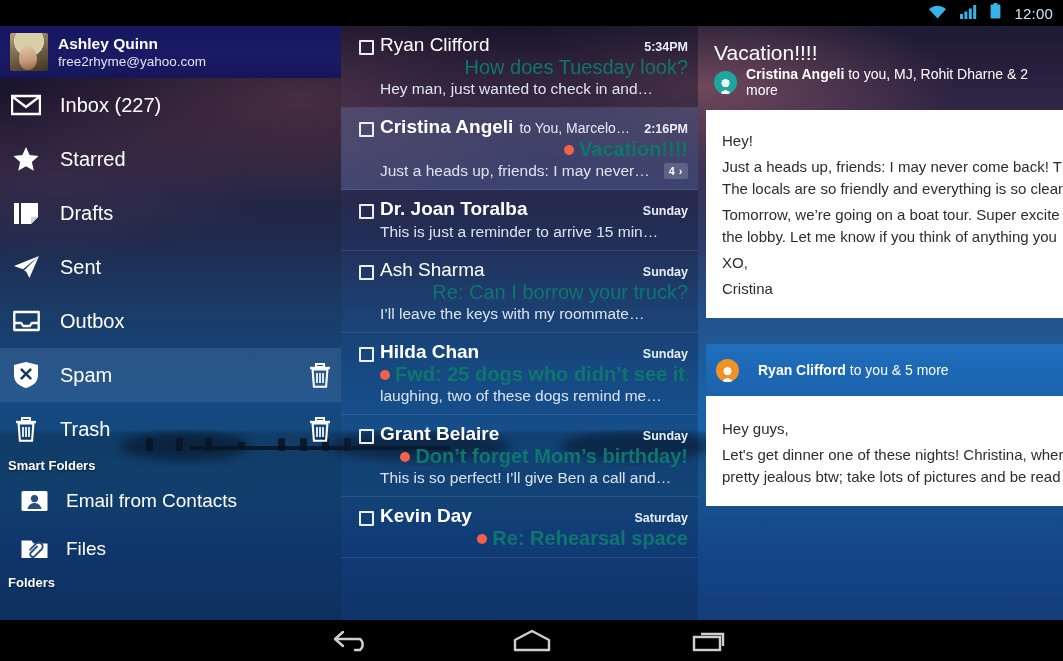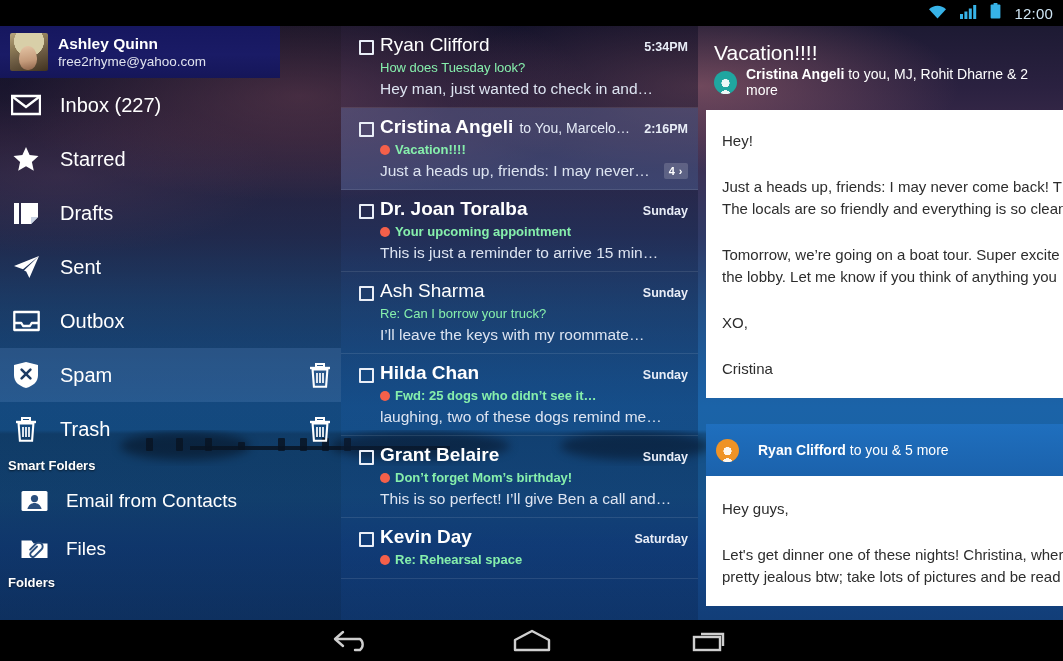--- a/index.html
+++ b/index.html
@@ -60,21 +60,21 @@
   
   .drawer {
     position:absolute; left:0; top:0; width:341px; height:594px;
     overflow:hidden;
   }
   .drawer-tint {
     position:absolute; inset:0;
     background:linear-gradient(180deg, rgba(4,6,20,.48), rgba(4,10,28,.30) 45%, rgba(3,12,30,.28));
   }
   .acct {
-    position:relative; height:52px; width:280px;
+    position:relative; height:52px; width:341px;
     background:linear-gradient(180deg,#16175f,#1a1b66 55%,#151659);
     display:flex; align-items:center; padding:0 10px; gap:10px;
   }
   .avatar-photo {
     width:38px; height:38px; flex:0 0 38px; border-radius:2px;
     background:
       radial-gradient(circle at 50% 22%, #d8cfa8 0 42%, rgba(216,207,168,0) 43%),
       linear-gradient(160deg,#b9a77e 0%, #8f7d58 30%, #6b5a42 60%, #40321f 100%);
     position:relative; overflow:hidden;
   }
@@ -122,21 +122,21 @@
   .cbox {
     width:15px; height:15px; flex:0 0 15px; margin-top:8px; margin-left:12px;
     border:2px solid #e9eef7; border-radius:1px; background:transparent;
   }
   .mbody { flex:1; min-width:0; }
   .mline1 { display:flex; align-items:baseline; gap:6px; }
   .msender { color:#fff; font-size:19px; line-height:25px; white-space:nowrap; }
   .msender.unread { font-weight:bold; }
   .mto { color:#e4eaf6; font-size:14px; white-space:nowrap; overflow:hidden; flex:1; }
   .mtime { color:#e8edf7; font-size:12.5px; font-weight:bold; margin-left:auto; white-space:nowrap; }
-  .msubj { color:#86efac; font-size:13px; line-height:21px; white-space:nowrap; overflow:hidden; }
+  .msubj { color:#0f766e; font-size:20px; line-height:21px; white-space:nowrap; overflow:hidden;text-align:right; }
   .msubj.unread { font-weight:bold; }
   .dot {
     display:inline-block; width:10px; height:10px; border-radius:50%;
     background:#f4604a; margin-right:5px; vertical-align:middle; position:relative; top:-1px;
   }
   .mprevwrap { display:flex; align-items:center; gap:6px; }
   .mprev { color:#dde4f1; font-size:15.5px; line-height:21px; white-space:nowrap; overflow:hidden; flex:1; }
   .mbadge {
     background:rgba(255,255,255,.17); color:#fff; font-size:11px; font-weight:bold;
     border-radius:2px; padding:2px 5px; white-space:nowrap; letter-spacing:.5px;
@@ -160,21 +160,21 @@
       radial-gradient(ellipse 62% 52% at 50% 108%, rgba(255,255,255,.92) 0 62%, rgba(255,255,255,0) 63%);
   }
   .rd-fromtxt { color:#fff; font-size:14px; }
   .rd-fromtxt b { font-weight:bold; }
 
   .rd-card {
     position:relative; margin-left:8px; width:357px; background:#fff;
     padding:20px 0 18px 16px;
   }
   .rd-card p { color:#2d2d2d; font-size:15px; line-height:22px; white-space:nowrap; }
-  .rd-card p.gap { margin-top:24px; }
+  .rd-card p.gap { margin-top:4px; }
   .rd-msg2-hdr {
     position:relative; margin-left:8px; width:357px; height:52px;
     background:linear-gradient(180deg,#1f6fbe,#1b62ac);
     display:flex; align-items:center; gap:19px; padding-left:10px;
   }
 
   
   .navbar {
     position:absolute; left:0; top:620px; width:1063px; height:41px;
     background:#000; display:flex; align-items:center; justify-content:center; gap:0;
@@ -389,23 +389,20 @@
         </div>
       </div>
 
       <div class="mrow">
         <div class="cbox"></div>
         <div class="mbody">
           <div class="mline1">
             <span class="msender unread">Dr. Joan Toralba</span>
             <span class="mtime">Sunday</span>
           </div>
-          <div class="msubj unread">
-            <span class="dot"></span><span>Your upcoming appointment</span>
-          </div>
           <div class="mprevwrap">
             <span class="mprev">This is just a reminder to arrive 15 min…</span>
           </div>
         </div>
       </div>
 
       <div class="mrow">
         <div class="cbox"></div>
         <div class="mbody">
           <div class="mline1">

